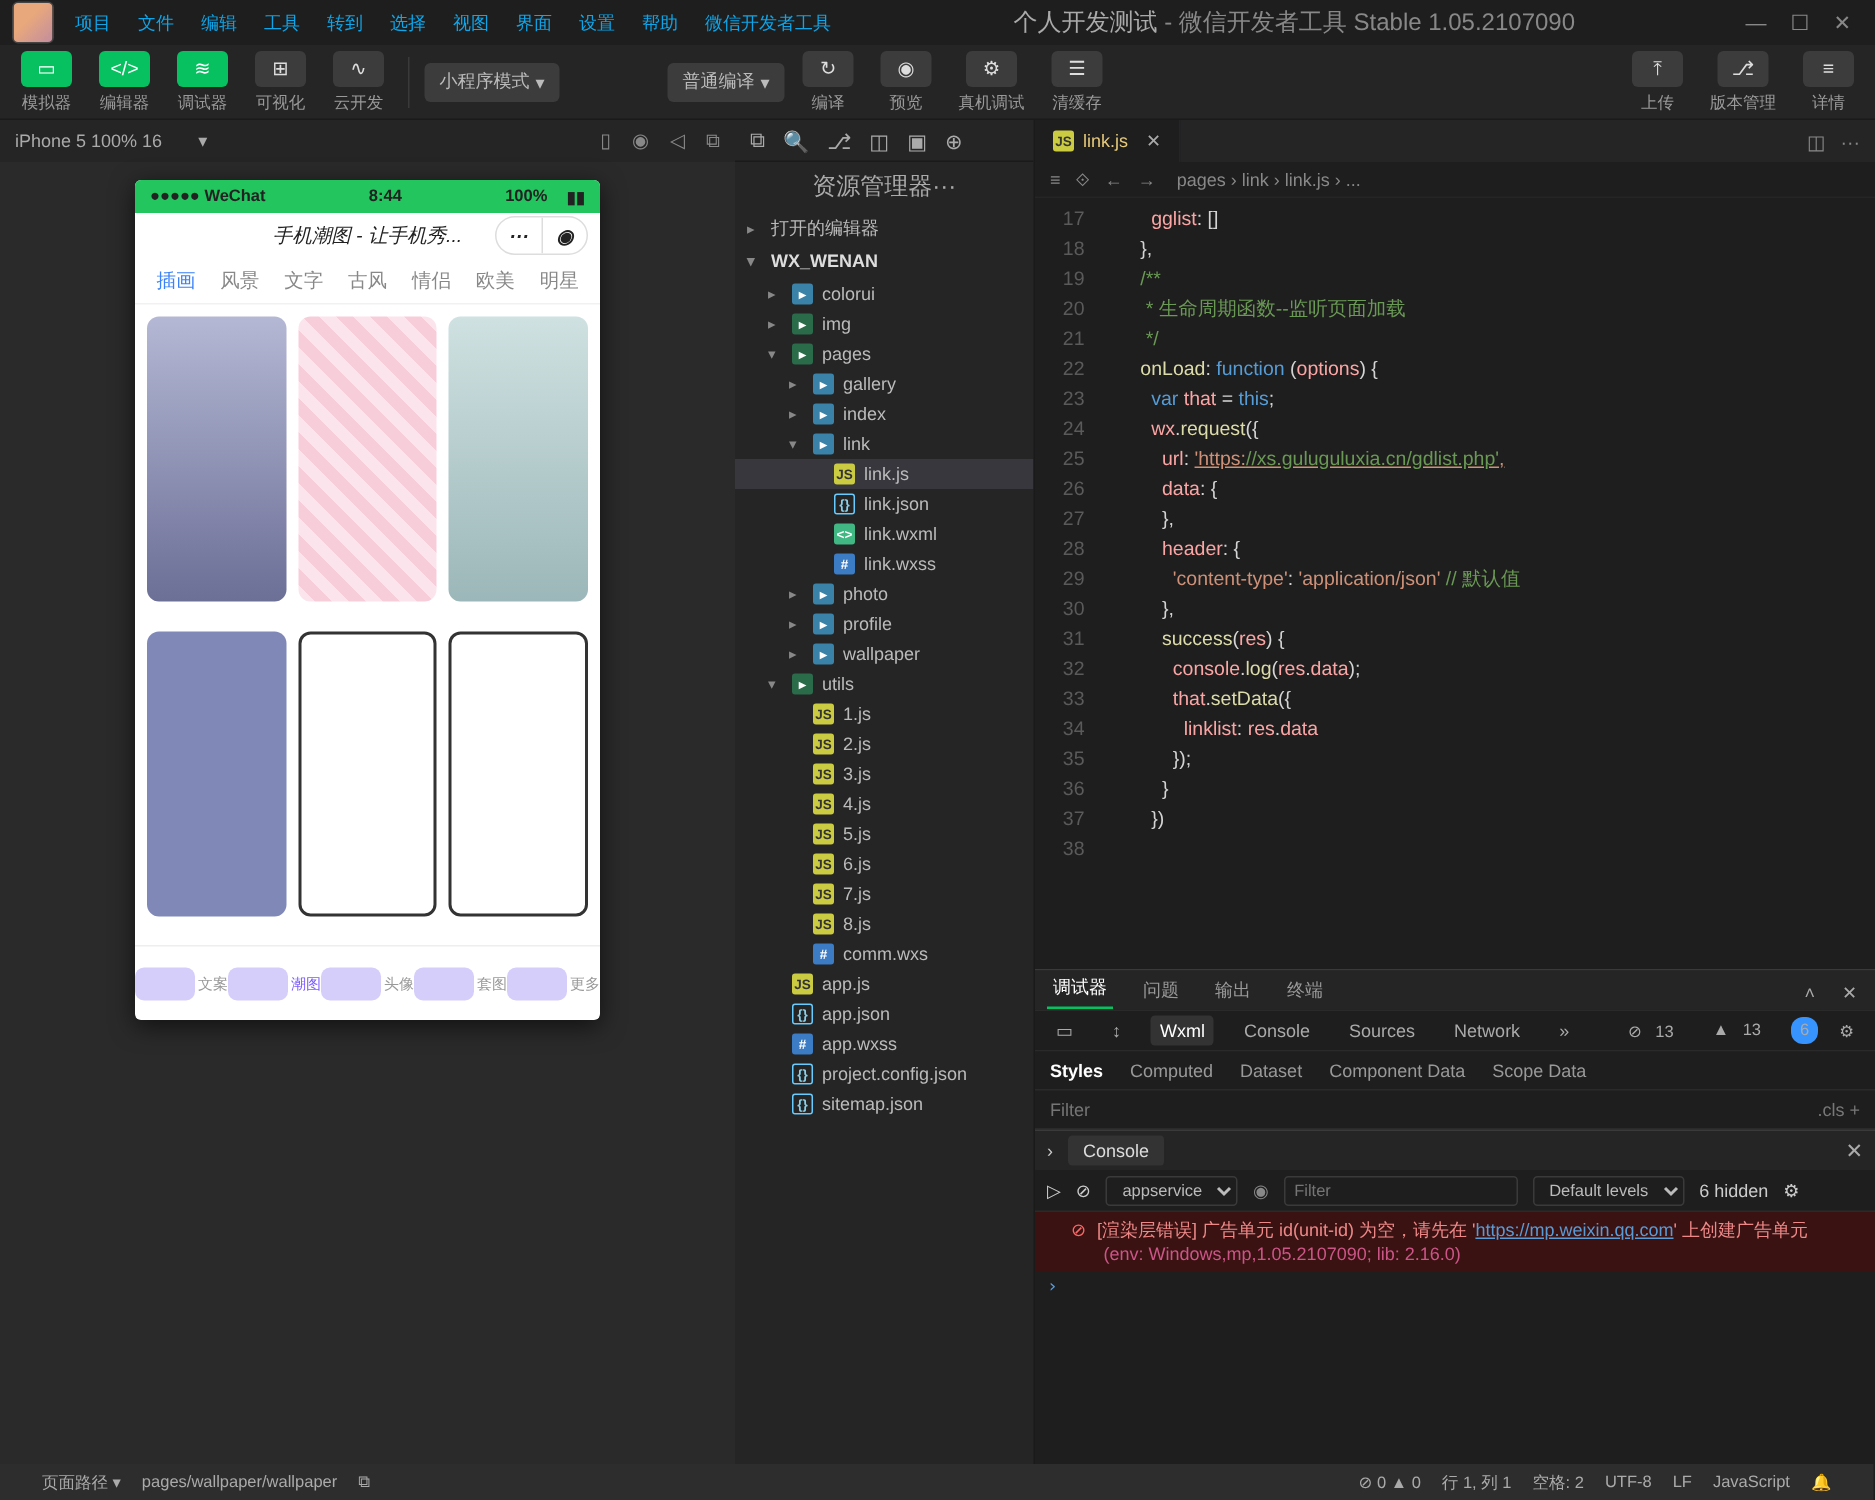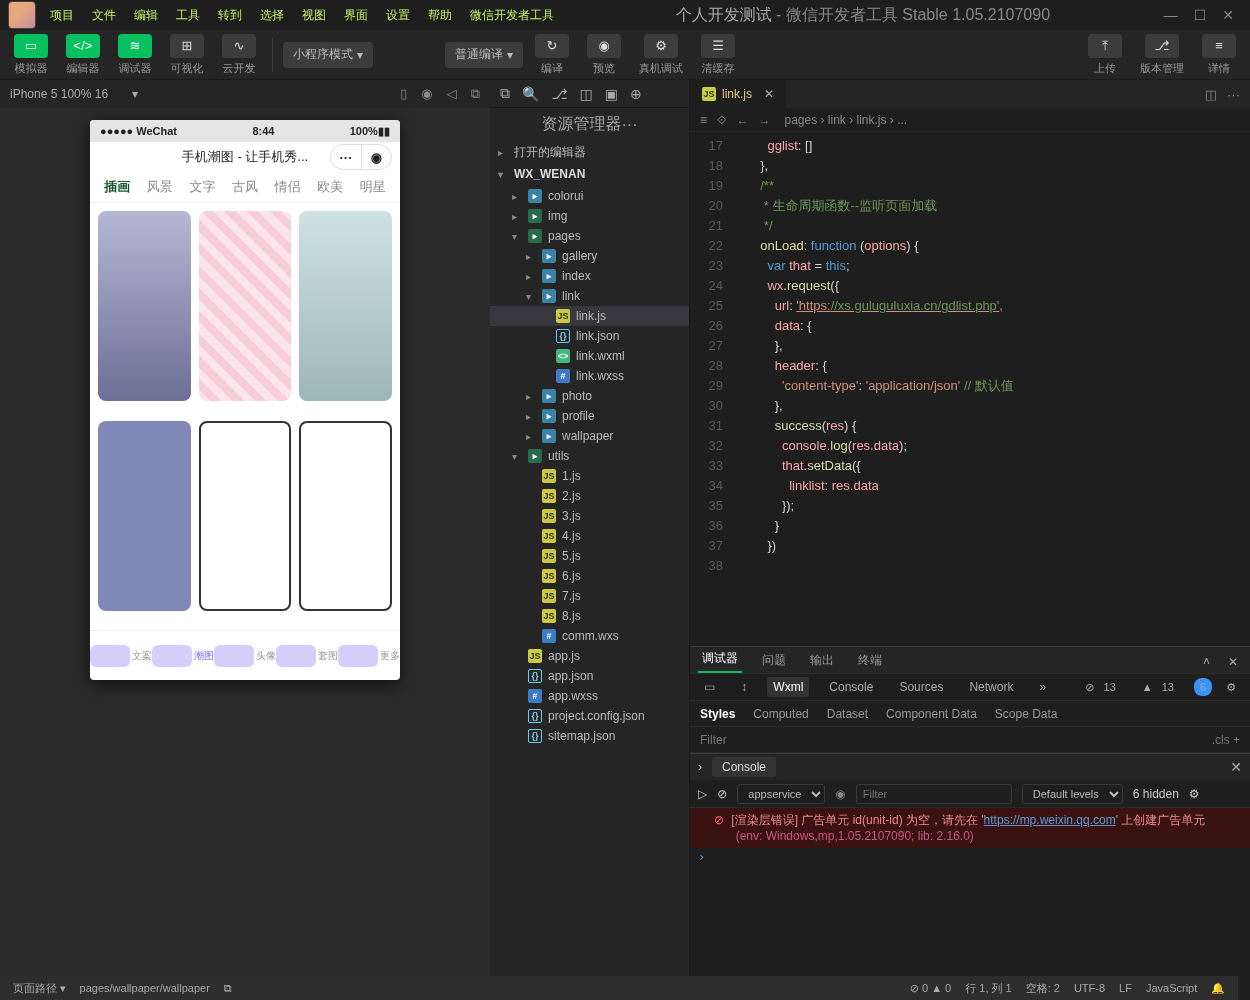--- a/index.html
+++ b/index.html
@@ -2,21 +2,21 @@
 <html><head>
 <meta charset="utf-8">
 <style>
 * { margin: 0; padding: 0; box-sizing: border-box; font-family: "Microsoft YaHei", "PingFang SC", -apple-system, sans-serif; }
 body { background: #1e1e1e; color: #ccc; width: 1250px; height: 1000px; overflow: hidden; font-size: 12px; position: relative; }
 
 
 .titlebar { height: 30px; background: #1e1e1e; display: flex; align-items: center; padding: 0 8px; }
 .avatar { width: 28px; height: 28px; background: linear-gradient(135deg,#e8a87c 40%,#c38d9e); border-radius: 4px; margin-right: 6px; border:1px solid #444; }
 .menubar { display: flex; gap: 2px; }
-.menubar span { padding: 4px 8px; color: #bef264; cursor: pointer; }
+.menubar span { padding: 4px 8px; color: #0ea5e9; cursor: pointer; }
 .titlebar-center { flex: 1; text-align: center; color: #888; font-size: 16px; }
 .titlebar-app { color:#aaa; }
 .winctrl { display: flex; gap: 16px; color: #888; font-size: 14px; padding-right: 8px; }
 .winctrl span { cursor: pointer; }
 
 
 .toolbar { height: 50px; background: #252526; display: flex; align-items: center; padding: 4px 8px; gap: 6px; border-bottom: 1px solid #1a1a1a; }
 .toolbtn { display: inline-flex; flex-direction: column; align-items: center; gap: 3px; font-size: 11px; color: #999; padding: 2px 6px; cursor: pointer; }
 .toolbtn .ic { width: 34px; height: 24px; border-radius: 4px; background: #3c3c3c; display:flex; align-items:center; justify-content:center; color:#ddd; font-size:13px; }
 .toolbtn.green .ic { background: #07c160; color: #fff; }
@@ -24,29 +24,29 @@
 .compile-sel { display: flex; align-items: center; gap: 4px; font-size: 12px; color: #bbb; background: #3c3c3c; border-radius: 4px; padding: 4px 10px; height: 26px; }
 .toolbar-right { margin-left: auto; display: flex; gap: 6px; }
 
 
 .main { display: flex; height: calc(1000px - 30px - 50px - 24px); }
 .left-pane { width: 490px; background: #1e1e1e; display: flex; flex-direction: column; }
 .sim-header { height: 28px; display: flex; align-items: center; padding: 0 10px; gap: 24px; background: #252526; color: #aaa; font-size: 12px; }
 .sim-header .right-icons { margin-left: auto; display:flex; gap:14px; color:#888; font-size:13px; }
 .sim-area { flex:1; display:flex; align-items:flex-start; justify-content: center; padding-top: 12px; background:#2a2a2a; }
 .phone { width: 310px; height: 560px; background:#fff; border-radius: 4px; box-shadow: 0 4px 16px rgba(0,0,0,.6); color:#222; display:flex; flex-direction:column; overflow:hidden; }
-.phone-status { height:22px; background:#e5e5e5; display:flex; align-items:center; padding:0 10px; font-size:11px; font-weight:600; }
+.phone-status { height:22px; background:#22c55e; display:flex; align-items:center; padding:0 10px; font-size:11px; font-weight:600;gap:13px; }
 .phone-status .center { flex:1; text-align:center; }
-.phone-title { height:30px; display:flex; align-items:center; justify-content:center; font-size:13px; position:relative; padding: 0 10px; }
+.phone-title { height:30px; display:flex; align-items:center; justify-content:center; font-size:13px; position:relative; padding: 0 10px; font-style: italic; }
 .capsule { position:absolute; right:8px; top:2px; display:flex; border:1px solid #ddd; border-radius:14px; overflow:hidden; height:26px; }
 .capsule div { width:30px; display:flex; align-items:center; justify-content:center; font-weight:bold; }
 .capsule .dot { border-left:1px solid #ddd; }
 .phone-tabs { display:flex; padding: 6px 6px; font-size:13px; border-bottom:1px solid #f1f1f1; }
 .phone-tabs span { flex:1; text-align:center; color:#888; }
-.phone-tabs span.active { color:#14532d; font-weight:700; }
+.phone-tabs span.active { color:#3b82f6; font-weight:400; }
 .phone-grid { flex:1; padding:8px; display:grid; grid-template-columns: repeat(3,1fr); gap:8px; }
 .thumb { border-radius:8px; background:#eef; }
 .t1 { background: linear-gradient(180deg,#b4b8d4,#6c6f96); height:190px;}
 .t2 { background: repeating-linear-gradient(45deg,#fbe4ec,#fbe4ec 8px,#f6cdd9 8px,#f6cdd9 16px); height:190px;}
 .t3 { background: linear-gradient(180deg,#cfe1e1,#9cb7b9); height:190px;}
 .t4 { background: #8088b8; height:190px;}
 .t5 { background: #fff; border:2px solid #333; height:190px;}
 .t6 { background: #fff; border:2px solid #333; height:190px;}
 .phone-nav { height:50px; border-top:1px solid #eee; display:flex; }
 .phone-nav div { flex:1; display:flex; flex-direction:row; align-items:center; justify-content:center; font-size:10px; gap:2px; color:#999; }
@@ -109,21 +109,21 @@
 .console-hdr .tab { background:#333; color:#ddd; padding:3px 10px; border-radius:3px; height:auto; }
 .console-hdr .right { margin-left:auto; color:#aaa; font-size:14px;}
 .console-bar { height:28px; display:flex; align-items:center; padding:0 8px; gap:10px; border-bottom:1px solid #2a2a2a;}
 .console-bar select, .console-bar input { background:#1e1e1e; border:1px solid #3a3a3a; color:#bbb; font-size:11px; height:20px; padding:0 6px; border-radius:3px;}
 .console-out { font-family: Consolas, monospace; font-size:12px; padding:4px 24px; background:#3a1212; color:#e88; line-height:16px; }
 .console-out a { color:#5b9bd5; text-decoration:underline;}
 .console-out .env { color:#c58;}
 .prompt-line { padding:2px 8px; color:#5b9bd5; font-family: Consolas, monospace;}
 
 
-.statusbar { position:absolute; bottom:0; left:0; right:12px; height:24px; background:#2d2d2d; display:flex; align-items:center; padding:0 13px; color:#aaa; font-size:11px; gap:14px;}
+.statusbar { position:absolute; bottom:0; left:0; right:1px; height:24px; background:#2d2d2d; display:flex; align-items:center; padding:0 28px; color:#aaa; font-size:11px; gap:14px;}
 </style>
 </head>
 <body>
 
 <div class="titlebar">
   <div class="avatar"></div>
   <div class="menubar" id="menubar">
       <span>项目</span>
       <span>文件</span>
       <span>编辑</span>

